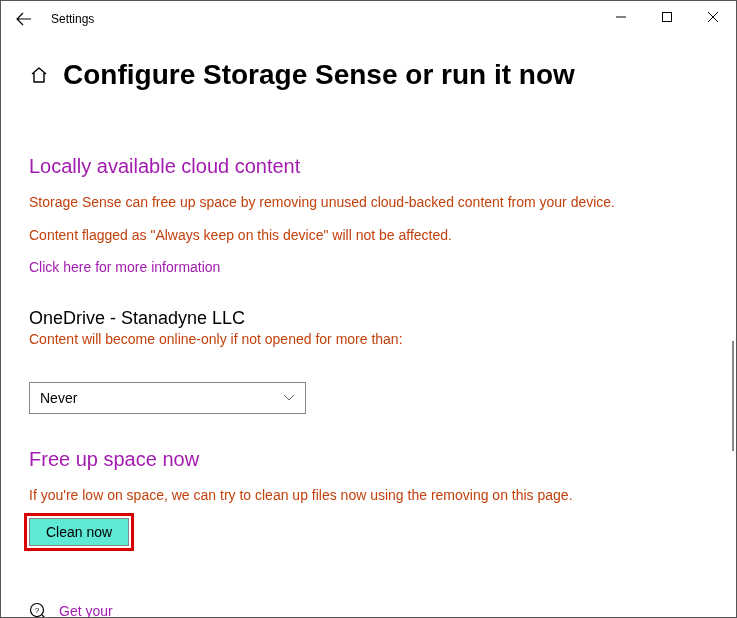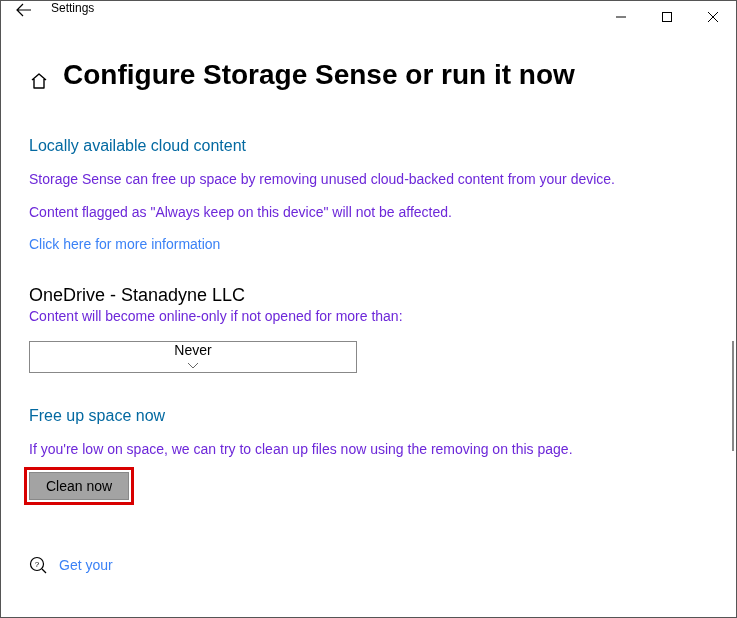--- a/index.html
+++ b/index.html
@@ -9,21 +9,21 @@
       background: #ffffff;
       color: #000000;
       width: 737px;
       height: 618px;
       border: 1px solid #555;
       position: relative;
     }
     .titlebar {
       height: 36px;
       display: flex;
-      align-items: flex-start;
+      align-items: center;
       padding-left: 14px;
     }
     .back-arrow {
       width: 18px;
       height: 18px;
       margin-right: 18px;
       color: #000;
       display:flex;
       align-items:center;
       justify-content:center;
@@ -45,80 +45,79 @@
       align-items: center;
       justify-content: center;
       font-size: 12px;
       color: #000;
     }
     .content {
       padding: 0 28px 20px 28px;
     }
     .page-header {
       display: flex;
-      align-items: flex-end;
+      align-items: center;
       margin-top: 22px;
-      margin-bottom: 46px;
+      margin-bottom: 64px;
     }
     .home-icon {
       margin-right: 14px;
       display:flex;
       align-items:center;
     }
     .page-title {
       font-size: 28px;
       font-weight: 600;
       color: #000;
     }
     .section-title {
-      font-size: 16px;
+      font-size: 20px;
       font-weight: 400;
       margin-bottom: 14px;
-      color: #0369a1;
+      color: #a21caf;
     }
     .body-text {
       font-size: 14px;
       line-height: 1.5;
       margin: 0 0 12px 0;
-      color: #6d28d9;
+      color: #c2410c;
     }
     .link {
-      color: #3b82f6;
+      color: #a21caf;
       font-size: 14px;
       cursor: pointer;
       display: inline-block;
     }
     .sub-title {
       font-size: 18px;
       font-weight: 400;
       margin-top: 32px;
       color: #000;
     }
     .select-box {
-      width: 328px;
+      width: 277px;
       height: 32px;
       border: 1px solid #888;
       display: flex;
       align-items: center;
       padding: 0 10px;
-      margin-top: 14px;
+      margin-top: 32px;
       justify-content: space-between;
       font-size: 14px;
       cursor: pointer;
-      flex-direction: column;
     }
     .chevron {
       font-size: 10px;
       color: #555;
     }
     .btn {
       display: inline-block;
       padding: 5px 16px;
       font-size: 14px;
-      background: #a3a3a3;
+      background: #5eead4;
       border: 1px solid #888;
       cursor: pointer;
     }
     .btn-highlight {
       outline: 3px solid #d80000;
       outline-offset: 2px;
     }
     .footer-row {
       display: flex;
       align-items: center;

